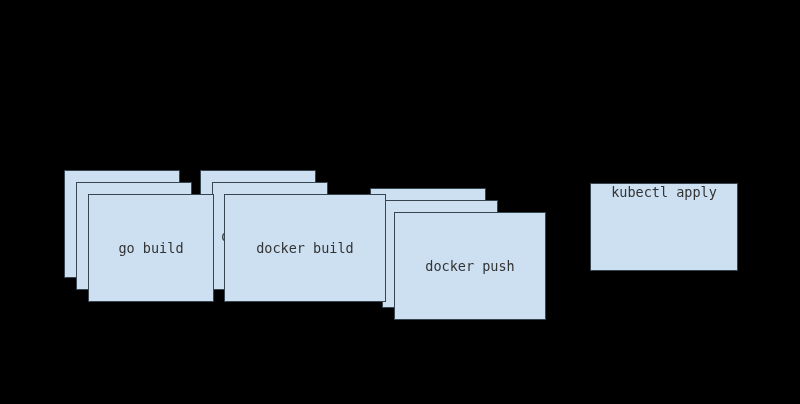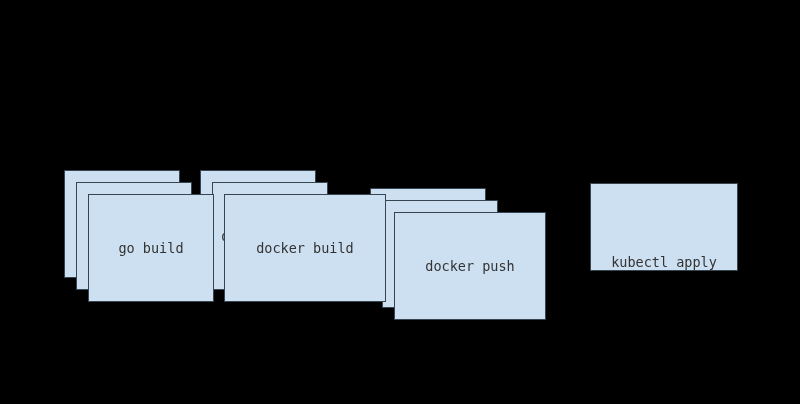--- a/index.html
+++ b/index.html
@@ -58,21 +58,21 @@
     height: 108px;
   }
 
   
   .node-single {
     position: absolute;
     box-sizing: border-box;
     background: #cde0f2;
     border: 1px solid #36454f;
     display: flex;
-    align-items: flex-end;
+    align-items: flex-start;
     justify-content: center;
   }
 
   
   .arrow {
     position: absolute;
     height: 1px;
     background: #000000;
   }
   .arrow::after {

